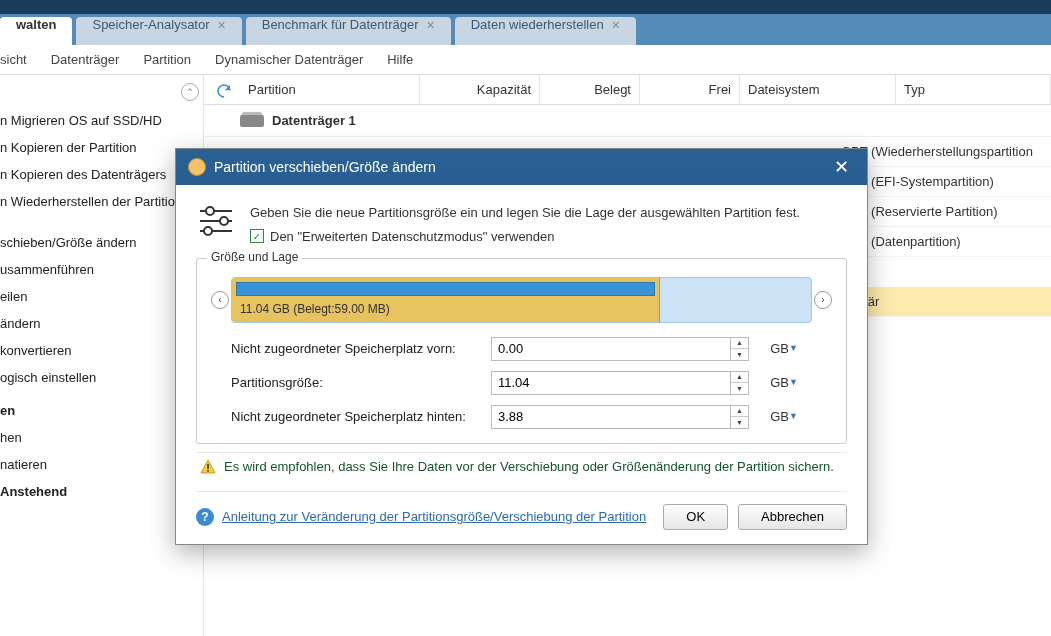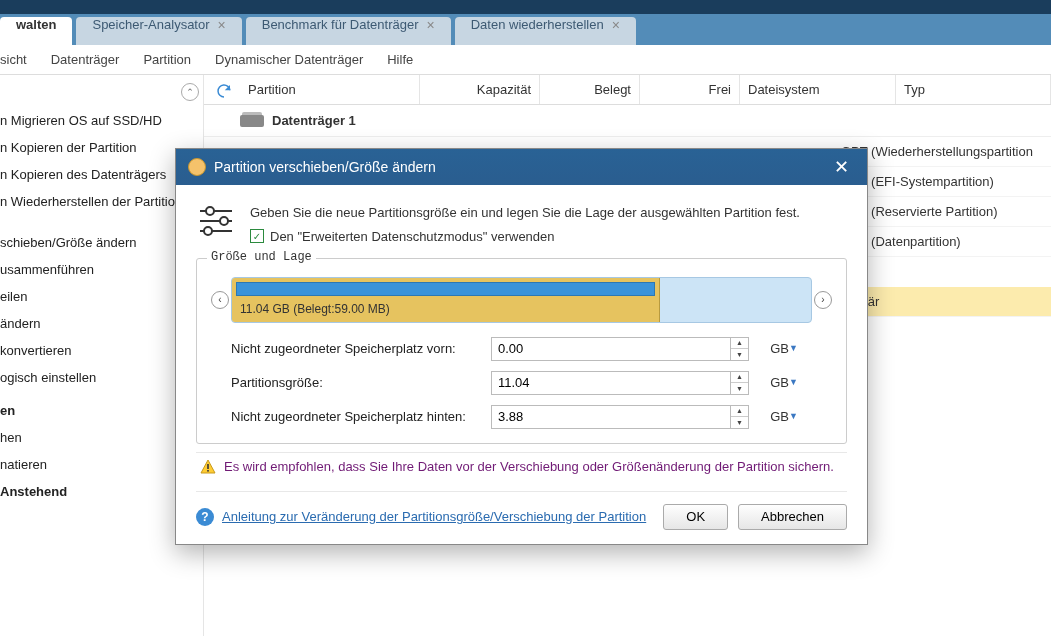--- a/index.html
+++ b/index.html
@@ -53,39 +53,39 @@
 .dlg-title .ticon { width:18px; height:18px; background:#f5c26b; border-radius:50%; margin-right:8px; border:1px solid #c8962f; position:relative; }
 .dlg-close { margin-left: auto; font-size: 18px; cursor: pointer; color:#fff; padding:0 6px; }
 .dlg-body { padding: 18px 20px 14px 20px; }
 .dlg-row1 { display: flex; align-items: flex-start; gap: 14px; }
 .sliders-icon { width: 40px; height: 36px; flex-shrink:0; }
 .desc-text { font-size: 13px; color: #333; line-height: 1.5; }
 .chk-row { margin-top: 6px; display: flex; align-items: center; gap: 6px; }
 .chk { width: 14px; height: 14px; border:1px solid #2b8a3e; display:inline-flex; align-items:center; justify-content:center; font-size:10px; color:#2b8a3e; }
 
 .fieldset { margin-top: 14px; border: 1px solid #ccc; border-radius: 3px; padding: 18px 14px 14px 14px; position: relative; }
-.fieldset .legend { position: absolute; top: -9px; left: 10px; background: #fff; padding: 0 4px; font-size: 12px; color: #333; font-family: Liberation Mono, monospace; }
+.fieldset .legend { position: absolute; top: -9px; left: 10px; background: #fff; padding: 0 4px; font-size: 12px; color: #333; }
 
 .slider-wrap { display: flex; align-items: center; gap: 2px; }
 .nav-circ { width: 18px; height: 18px; border: 1px solid #999; border-radius: 50%; display:flex; align-items:center; justify-content:center; font-size:10px; color:#444; cursor:pointer; background:#fff; }
 .slider-bar { flex: 1; height: 46px; border: 1px solid #a7c8e3; border-radius: 4px; position: relative; overflow: hidden; background: #cce4f6; }
 .used-block { position: absolute; top:0; left:0; bottom:0; width: 74%; background: #e6c35f; border-right: 1px solid #b89a3f; }
 .used-inner { position: absolute; top: 4px; left: 4px; right: 4px; height: 14px; background: #3a93d9; border: 1px solid #2c78b3; }
 .slider-caption { position: absolute; left: 8px; bottom: 6px; font-size: 12px; color: #333; }
 
 .form-rows { margin-top: 14px; display: grid; grid-template-columns: 260px 240px 28px 30px 16px; row-gap: 10px; align-items: center; margin-left: 20px; }
 .form-label { font-size: 13px; color: #222; }
 .num-input { height: 24px; border: 1px solid #bbb; padding: 0 6px; font-size: 13px; width: 100%; }
 .stepper { width:18px; height:24px; border:1px solid #bbb; border-left:none; display:flex; flex-direction:column; }
 .stepper .up,.stepper .dn { flex:1; display:flex; align-items:center; justify-content:center; font-size:7px; color:#444; cursor:pointer; }
 .stepper .up { border-bottom:1px solid #ccc; }
 .unit { font-size:13px; color:#333; text-align:right; }
 .unit-dd { width:12px; height:12px; color:#3b78c2; font-size:9px; cursor:pointer; }
 
-.warn-row { margin-top: 8px; padding: 6px 4px; border-top:1px solid #e8e8e8; display:flex; align-items:center; gap:8px; font-size:13px; color:#701a75; }
+.warn-row { margin-top: 8px; padding: 6px 4px; border-top:1px solid #e8e8e8; display:flex; align-items:center; gap:8px; font-size:13px; color:#14532d; }
 .warn-ico { width:16px; height:16px; }
 
 .footer-row { margin-top: 10px; border-top:1px solid #e8e8e8; padding-top:12px; display:flex; align-items:center; }
 .help-ico { width:18px; height:18px; border-radius:50%; background:#3b8bd4; color:#fff; display:flex; align-items:center; justify-content:center; font-size:12px; font-weight:700; margin-right:8px; }
 .help-link { color:#2a6bb0; text-decoration: underline; cursor:pointer; font-size:13px; }
 .btn { margin-left:auto; height:26px; padding: 0 22px; border:1px solid #aaa; background:linear-gradient(#fefefe,#e6e6e6); border-radius:3px; cursor:pointer; font-size:13px; }
 .btn + .btn { margin-left: 10px; }
 </style>
 </head>
 <body>

